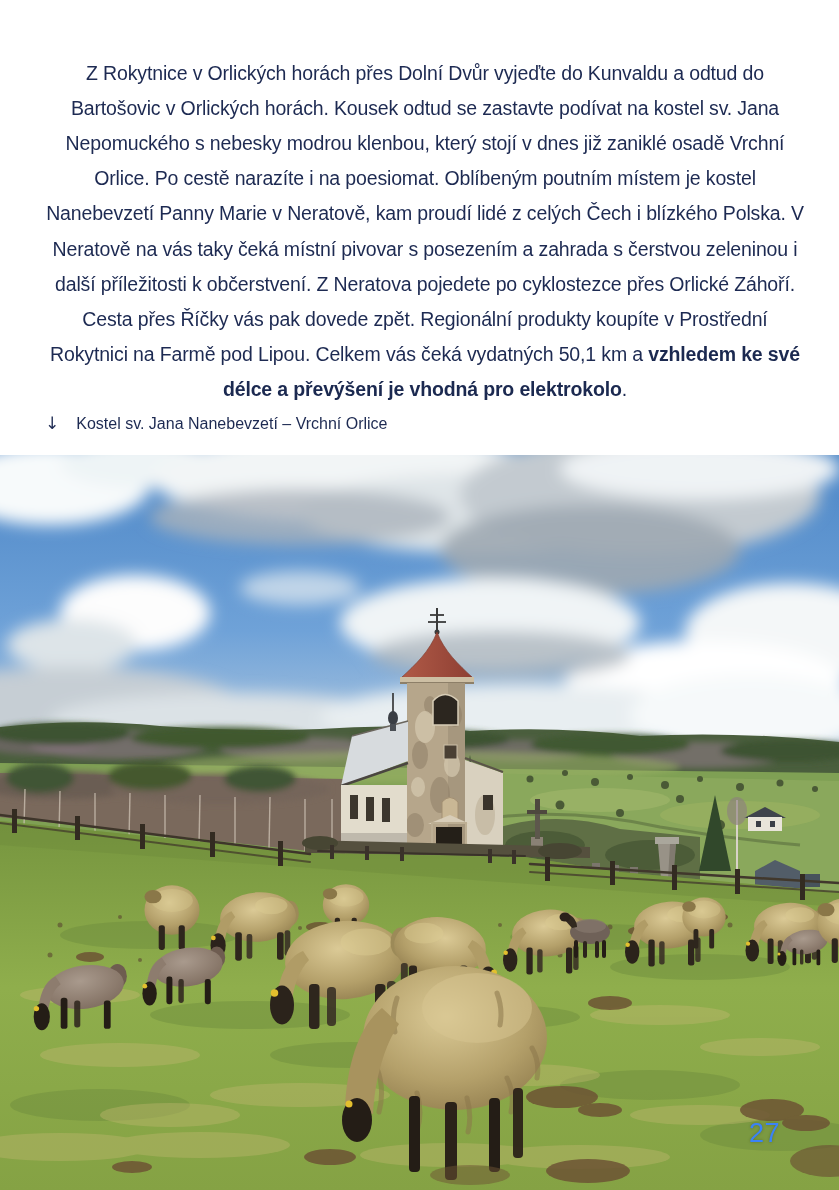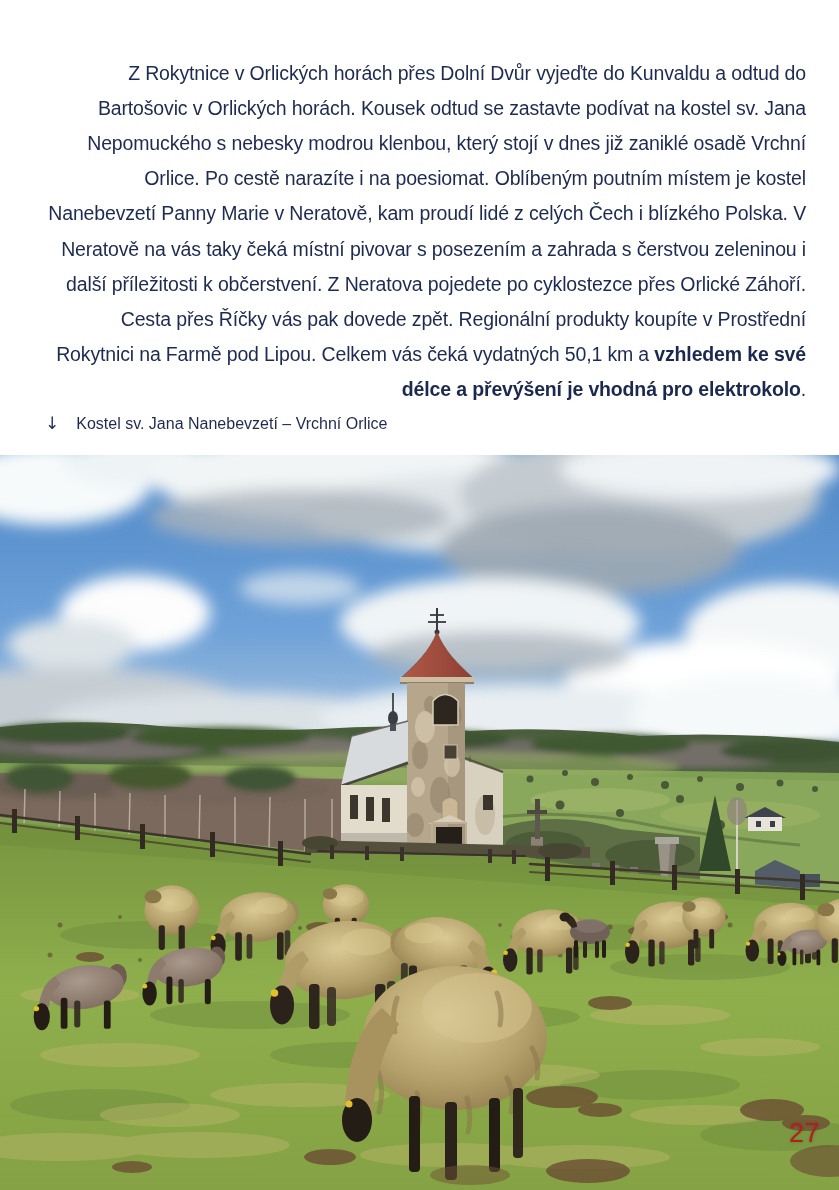--- a/index.html
+++ b/index.html
@@ -1,27 +1,27 @@
 <!DOCTYPE html>
 <html><head>
 <meta charset="utf-8">
 <style>
   html,body{margin:0;padding:0;background:#ffffff;}
   .page{position:relative;width:839px;height:1190px;background:#ffffff;overflow:hidden;
         font-family:"Liberation Sans","DejaVu Sans",sans-serif;}
   .intro{position:absolute;left:44px;top:36px;width:762px;
          font-size:19.5px;line-height:35.2px;color:#1d2a52;letter-spacing:-0.15px;
-         text-align:right;}
+         text-align:center;}
   .intro b{font-weight:700;color:#1b2950;}
   .caption{position:absolute;left:45px;top:413px;display:flex;align-items:baseline;
            color:#1d2a52;font-size:16px;letter-spacing:0;}
   .caption .arrow{font-family:"DejaVu Sans",sans-serif;font-size:17px;margin-right:17px;}
   .photo{position:absolute;left:0;top:455px;width:839px;height:735px;overflow:hidden;}
   .photo svg{display:block;}
-  .pagenum{position:absolute;left:789px;top:1118px;color:#b91c1c;font-size:27px;
+  .pagenum{position:absolute;left:749px;top:1118px;color:#3b82f6;font-size:27px;
            font-weight:400;letter-spacing:0.5px;text-shadow:0 0 3px rgba(40,50,20,.35);text-align:center;}
 </style>
 </head>
 <body>
 
 <div class="page">
 
   <p class="intro"><span>Z Rokytnice v Orlických horách přes Dolní Dvůr vyjeďte do Kunvaldu a odtud do Bartošovic v Orlických horách. Kousek odtud se zastavte podívat na kostel sv. Jana Nepomuckého s nebesky modrou klenbou, který stojí v dnes již zaniklé osadě Vrchní Orlice. Po cestě narazíte i na poesiomat. Oblíbeným poutním místem je kostel Nanebevzetí Panny Marie v Neratově, kam proudí lidé z celých Čech i blízkého Polska. V Neratově na vás taky čeká místní pivovar s posezením a zahrada s čerstvou zeleninou i další příležitosti k občerstvení. Z Neratova pojedete po cyklostezce přes Orlické Záhoří. Cesta přes Říčky vás pak dovede zpět. Regionální produkty koupíte v Prostřední Rokytnici na Farmě pod Lipou. Celkem vás čeká vydatných 50,1 km a </span><b>vzhledem ke své délce a převýšení je vhodná pro elektrokolo</b><span>.</span></p>
 
   <div class="caption">

